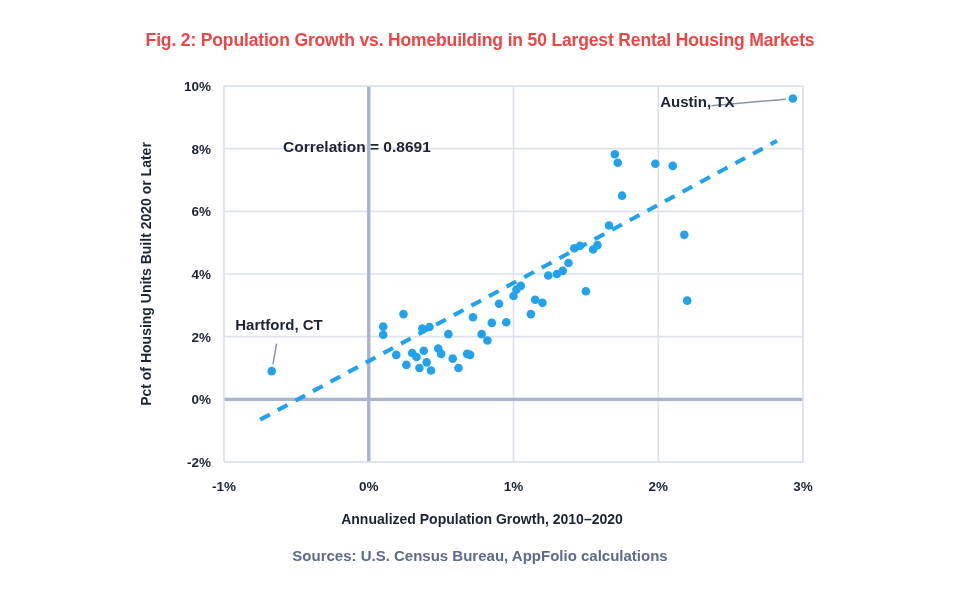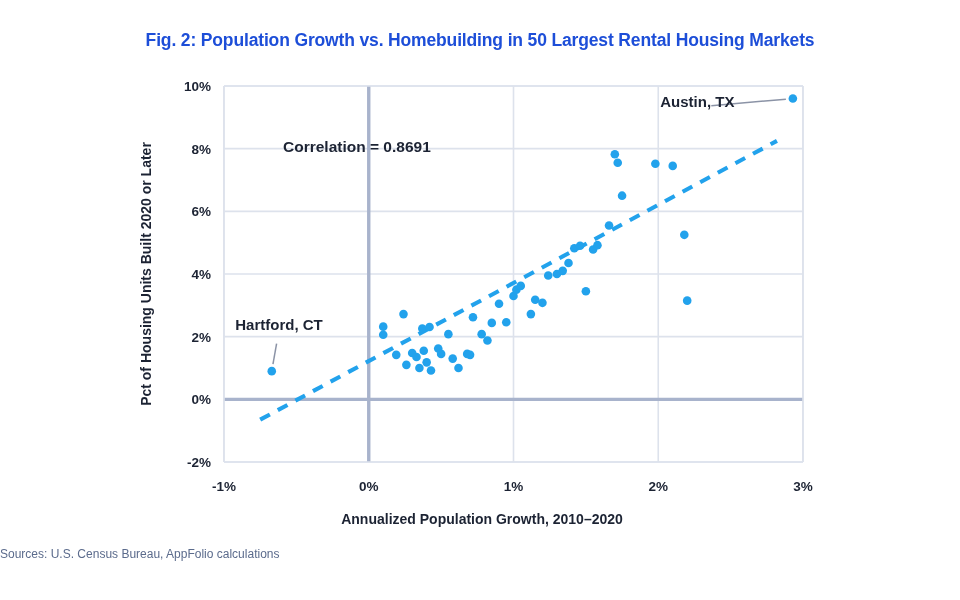--- a/index.html
+++ b/index.html
@@ -19,21 +19,21 @@
     height: 600px;
   }
   #chart-title {
     position: absolute;
     left: 0;
     top: 30px;
     width: 960px;
     text-align: center;
     font-size: 17.5px;
     font-weight: bold;
-    color: #1d4ed8;
+    color: #ef4444;
     letter-spacing: -0.15px;
   }
   #plot-svg {
     position: absolute;
     left: 0;
     top: 0;
   }
   .tick-label {
     font-family: "Liberation Sans", sans-serif;
     font-size: 13.5px;
@@ -56,22 +56,23 @@
     font-family: "Liberation Sans", sans-serif;
     font-size: 15.5px;
     font-weight: bold;
     fill: #1c2333;
   }
   #source-note {
     position: absolute;
     left: 0;
     top: 547px;
     width: 960px;
-    font-size: 12px;
-    font-weight: normal;
+    text-align: center;
+    font-size: 15px;
+    font-weight: bold;
     color: #5b6b8c;
   }
 </style>
 </head>
 <body>
 
 <div id="figure">
 
   <div id="chart-title">Fig. 2: Population Growth vs. Homebuilding in 50 Largest Rental Housing Markets</div>
 

